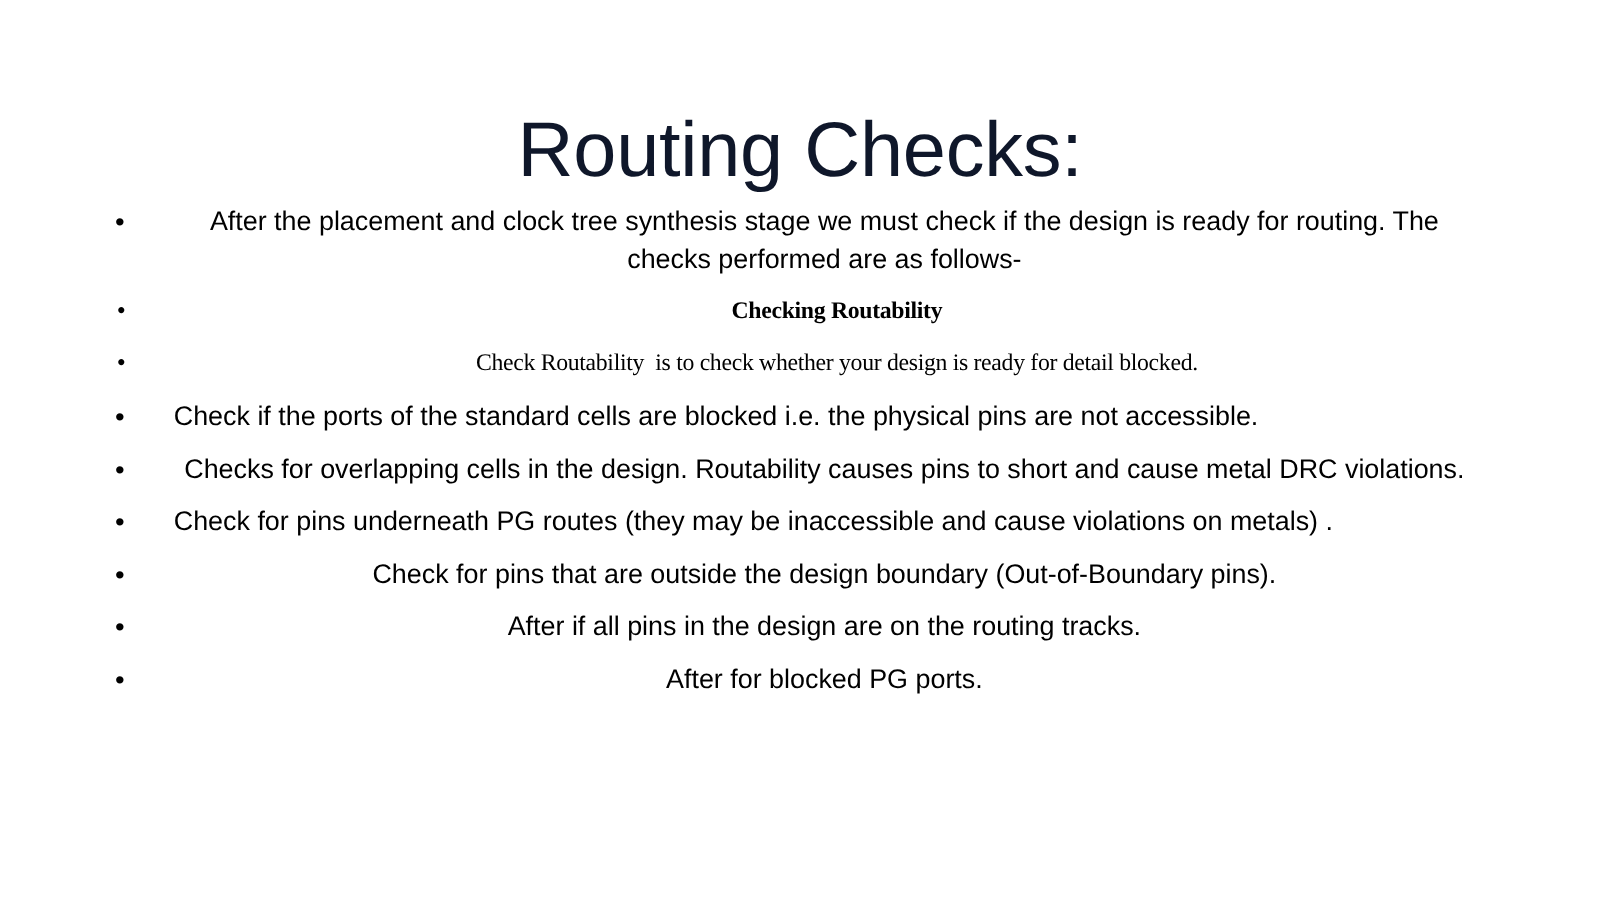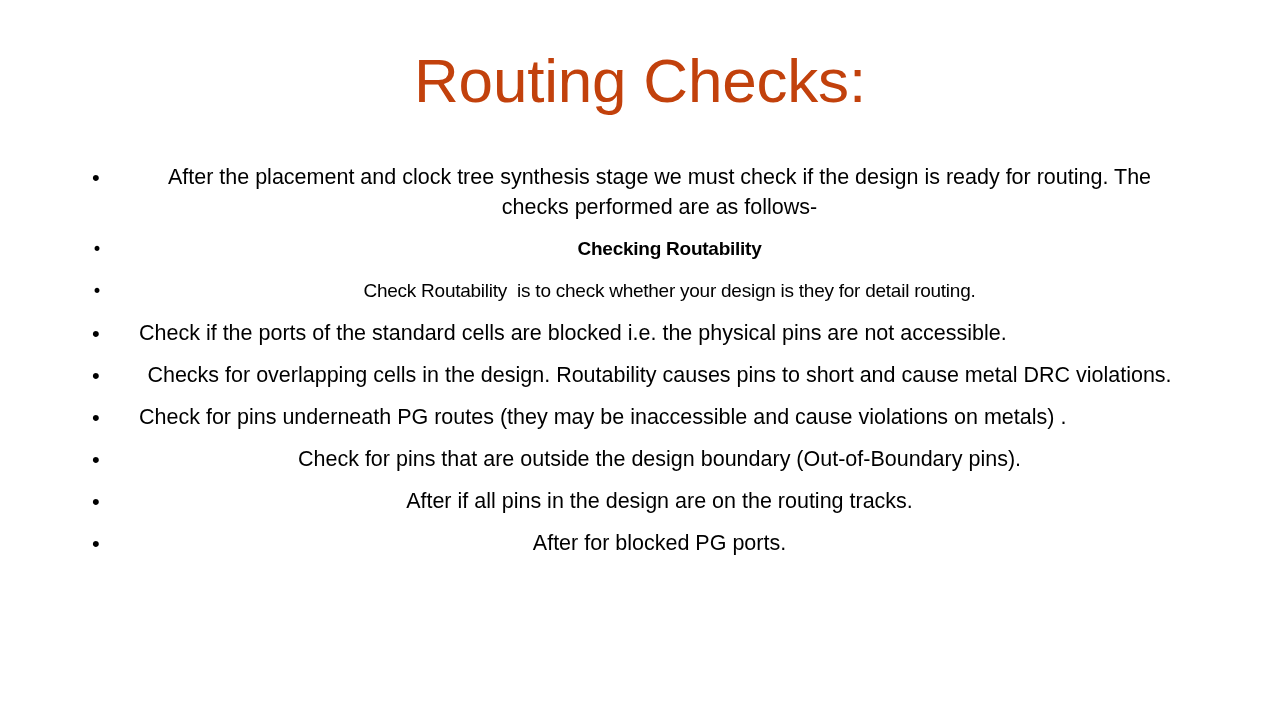--- a/index.html
+++ b/index.html
@@ -82,21 +82,21 @@
   }
 
   
   .font-arial .bullet-text {
     font-family: "Liberation Sans", sans-serif;
     font-size: 21.5px;
   }
 
   
   .font-humanist .bullet-text {
-    font-family: Liberation Sans, sans-serif;
+    font-family: Liberation Serif, serif;
     font-size: 19px;
     line-height: 30px;
     letter-spacing: -0.25px;
     margin-left: 20px;
   }
   .font-humanist.bold .bullet-text {
     font-weight: 700;
   }
   .font-humanist .bullet-marker {
     font-family: "DejaVu Sans", sans-serif;
@@ -108,34 +108,34 @@
     text-align: justify;
     text-align-last: left;
   }
   .sp-md  { margin-bottom: 12px; }
 </style>
 </head>
 <body>
 
 <div class="slide" style="background: rgb(255, 255, 255);">
 
-  <div class="slide-title" style="color: #c2410c;">Routing Checks:</div>
+  <div class="slide-title" style="color: #0f172a; margin-top: 40px;">Routing Checks:</div>
 
   <div class="body-list" style="color: rgb(0, 0, 0);">
       <div class="bullet-row font-arial sp-md">
         <span class="bullet-marker">•</span>
         <span class="bullet-text">After the placement and clock tree synthesis stage we must check if the design is ready for routing. The checks performed are as follows-</span>
       </div>
       <div class="bullet-row font-humanist bold sp-md">
         <span class="bullet-marker">•</span>
         <span class="bullet-text">Checking Routability</span>
       </div>
       <div class="bullet-row font-humanist sp-md">
         <span class="bullet-marker">•</span>
-        <span class="bullet-text">Check Routability  is to check whether your design is they for detail routing.</span>
+        <span class="bullet-text">Check Routability  is to check whether your design is ready for detail blocked.</span>
       </div>
       <div class="bullet-row font-arial justify sp-md">
         <span class="bullet-marker">•</span>
         <span class="bullet-text">Check if the ports of the standard cells are blocked i.e. the physical pins are not accessible.</span>
       </div>
       <div class="bullet-row font-arial sp-md">
         <span class="bullet-marker">•</span>
         <span class="bullet-text">Checks for overlapping cells in the design. Routability causes pins to short and cause metal DRC violations.</span>
       </div>
       <div class="bullet-row font-arial justify sp-md">

